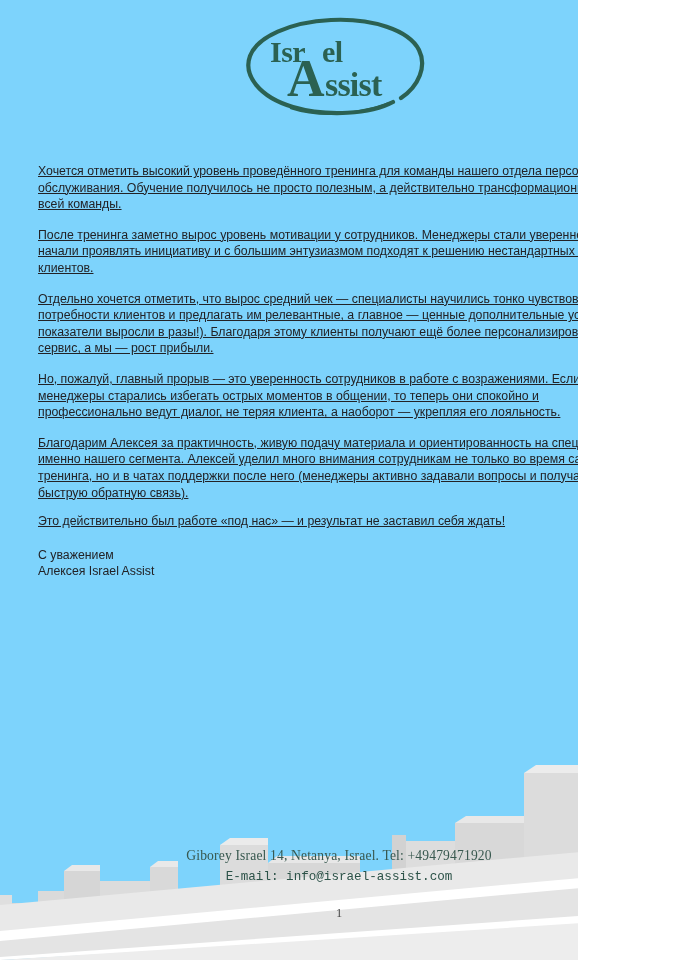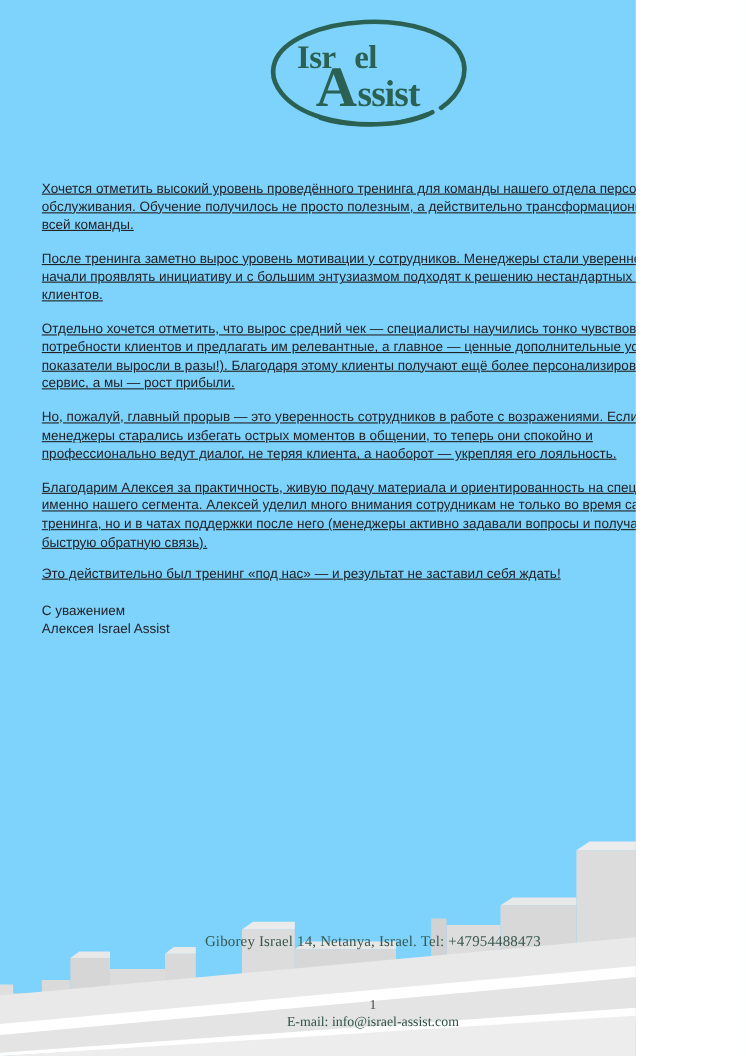--- a/index.html
+++ b/index.html
@@ -83,24 +83,24 @@
     width: 678px;
     text-align: center;
     font-family: "Liberation Serif", serif;
     font-size: 13.6px;
     letter-spacing: 0.15px;
     color: #38584f;
   }
   .email-line {
     position: absolute;
     left: 0;
-    top: 922px;
+    top: 870px;
     width: 678px;
     text-align: center;
-    font-family: Liberation Serif, serif;
+    font-family: Liberation Mono, monospace;
     font-size: 12.6px;
     color: #2c5248;
   }
   .page-num {
     position: absolute;
     left: 0;
     top: 906px;
     width: 678px;
     text-align: center;
     font-family: "Liberation Serif", serif;
@@ -133,21 +133,21 @@
       <text x="82" y="82" font-family="Liberation Serif, serif" font-size="34" font-weight="bold" fill="#2b6152" letter-spacing="-0.8">ssist</text>
     </svg>
   </div>
 
   <div class="letter-body">
     <p class="para">Хочется отметить высокий уровень проведённого тренинга для команды нашего отдела персонального обслуживания. Обучение получилось не просто полезным, а действительно трансформационным для всей команды.</p>
     <p class="para">После тренинга заметно вырос уровень мотивации у сотрудников. Менеджеры стали увереннее в себе, начали проявлять инициативу и с большим энтузиазмом подходят к решению нестандартных запросов клиентов.</p>
     <p class="para">Отдельно хочется отметить, что вырос средний чек — специалисты научились тонко чувствовать потребности клиентов и предлагать им релевантные, а главное — ценные дополнительные услуги (эти показатели выросли в разы!). Благодаря этому клиенты получают ещё более персонализированный сервис, а мы — рост прибыли.</p>
     <p class="para">Но, пожалуй, главный прорыв — это уверенность сотрудников в работе с возражениями. Если раньше менеджеры старались избегать острых моментов в общении, то теперь они спокойно и профессионально ведут диалог, не теряя клиента, а наоборот — укрепляя его лояльность.</p>
     <p class="para tight">Благодарим Алексея за практичность, живую подачу материала и ориентированность на специфику именно нашего сегмента. Алексей уделил много внимания сотрудникам не только во время самого тренинга, но и в чатах поддержки после него (менеджеры активно задавали вопросы и получали быструю обратную связь).</p>
-    <p class="para">Это действительно был тренинг «под нас» — и результат не заставил себя ждать!</p>
+    <p class="para">Это действительно был работе «под нас» — и результат не заставил себя ждать!</p>
 
     <div class="sig-block">
       <div class="sig-line">С уважением</div>
       <div class="sig-line">Алексея Israel Assist</div>
     </div>
   </div>
 
   <div class="footer-art">
     <svg viewBox="0 0 678 215" preserveAspectRatio="none">
       <defs>
@@ -200,17 +200,17 @@
 
         <polygon points="0,196 678,134 678,176 0,215" fill="#e4e4e4"></polygon>
 
         <polygon points="0,212 678,164 678,176 0,215" fill="#ffffff"></polygon>
 
         <polygon points="0,215 678,172 678,215 0,215" fill="#ededed"></polygon>
       </g>
     </svg>
   </div>
 
-  <div class="addr-line">Giborey Israel 14, Netanya, Israel. Tel: +47954488473</div>
+  <div class="addr-line">Giborey Israel 14, Netanya, Israel. Tel: +49479471920</div>
   <div class="email-line">E-mail: info@israel-assist.com</div>
   <div class="page-num">1</div>
 
 </div>
 
 </body></html>

